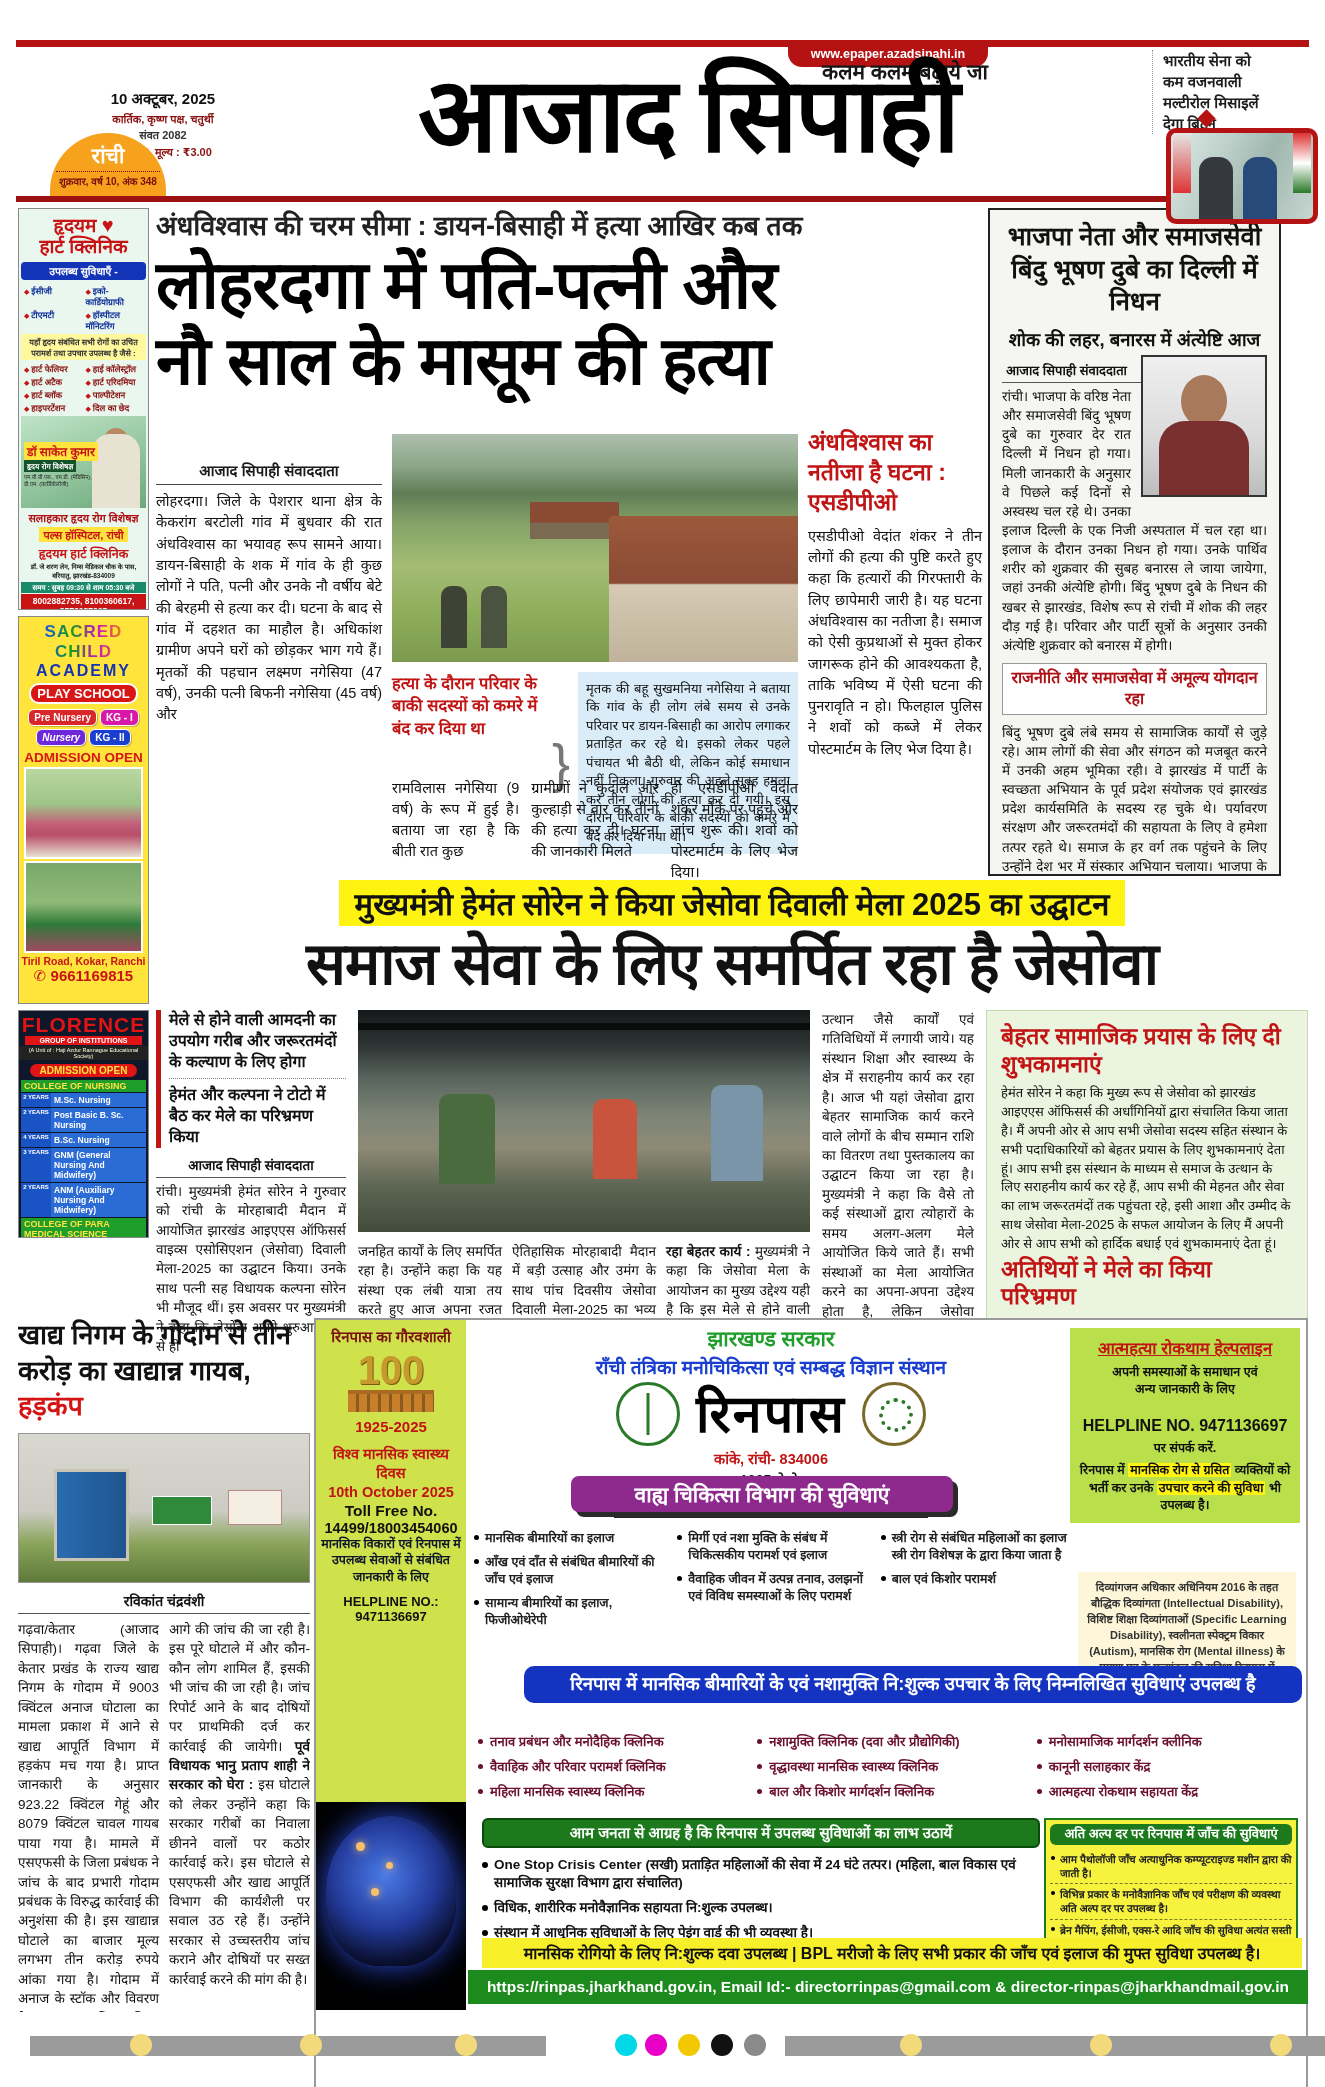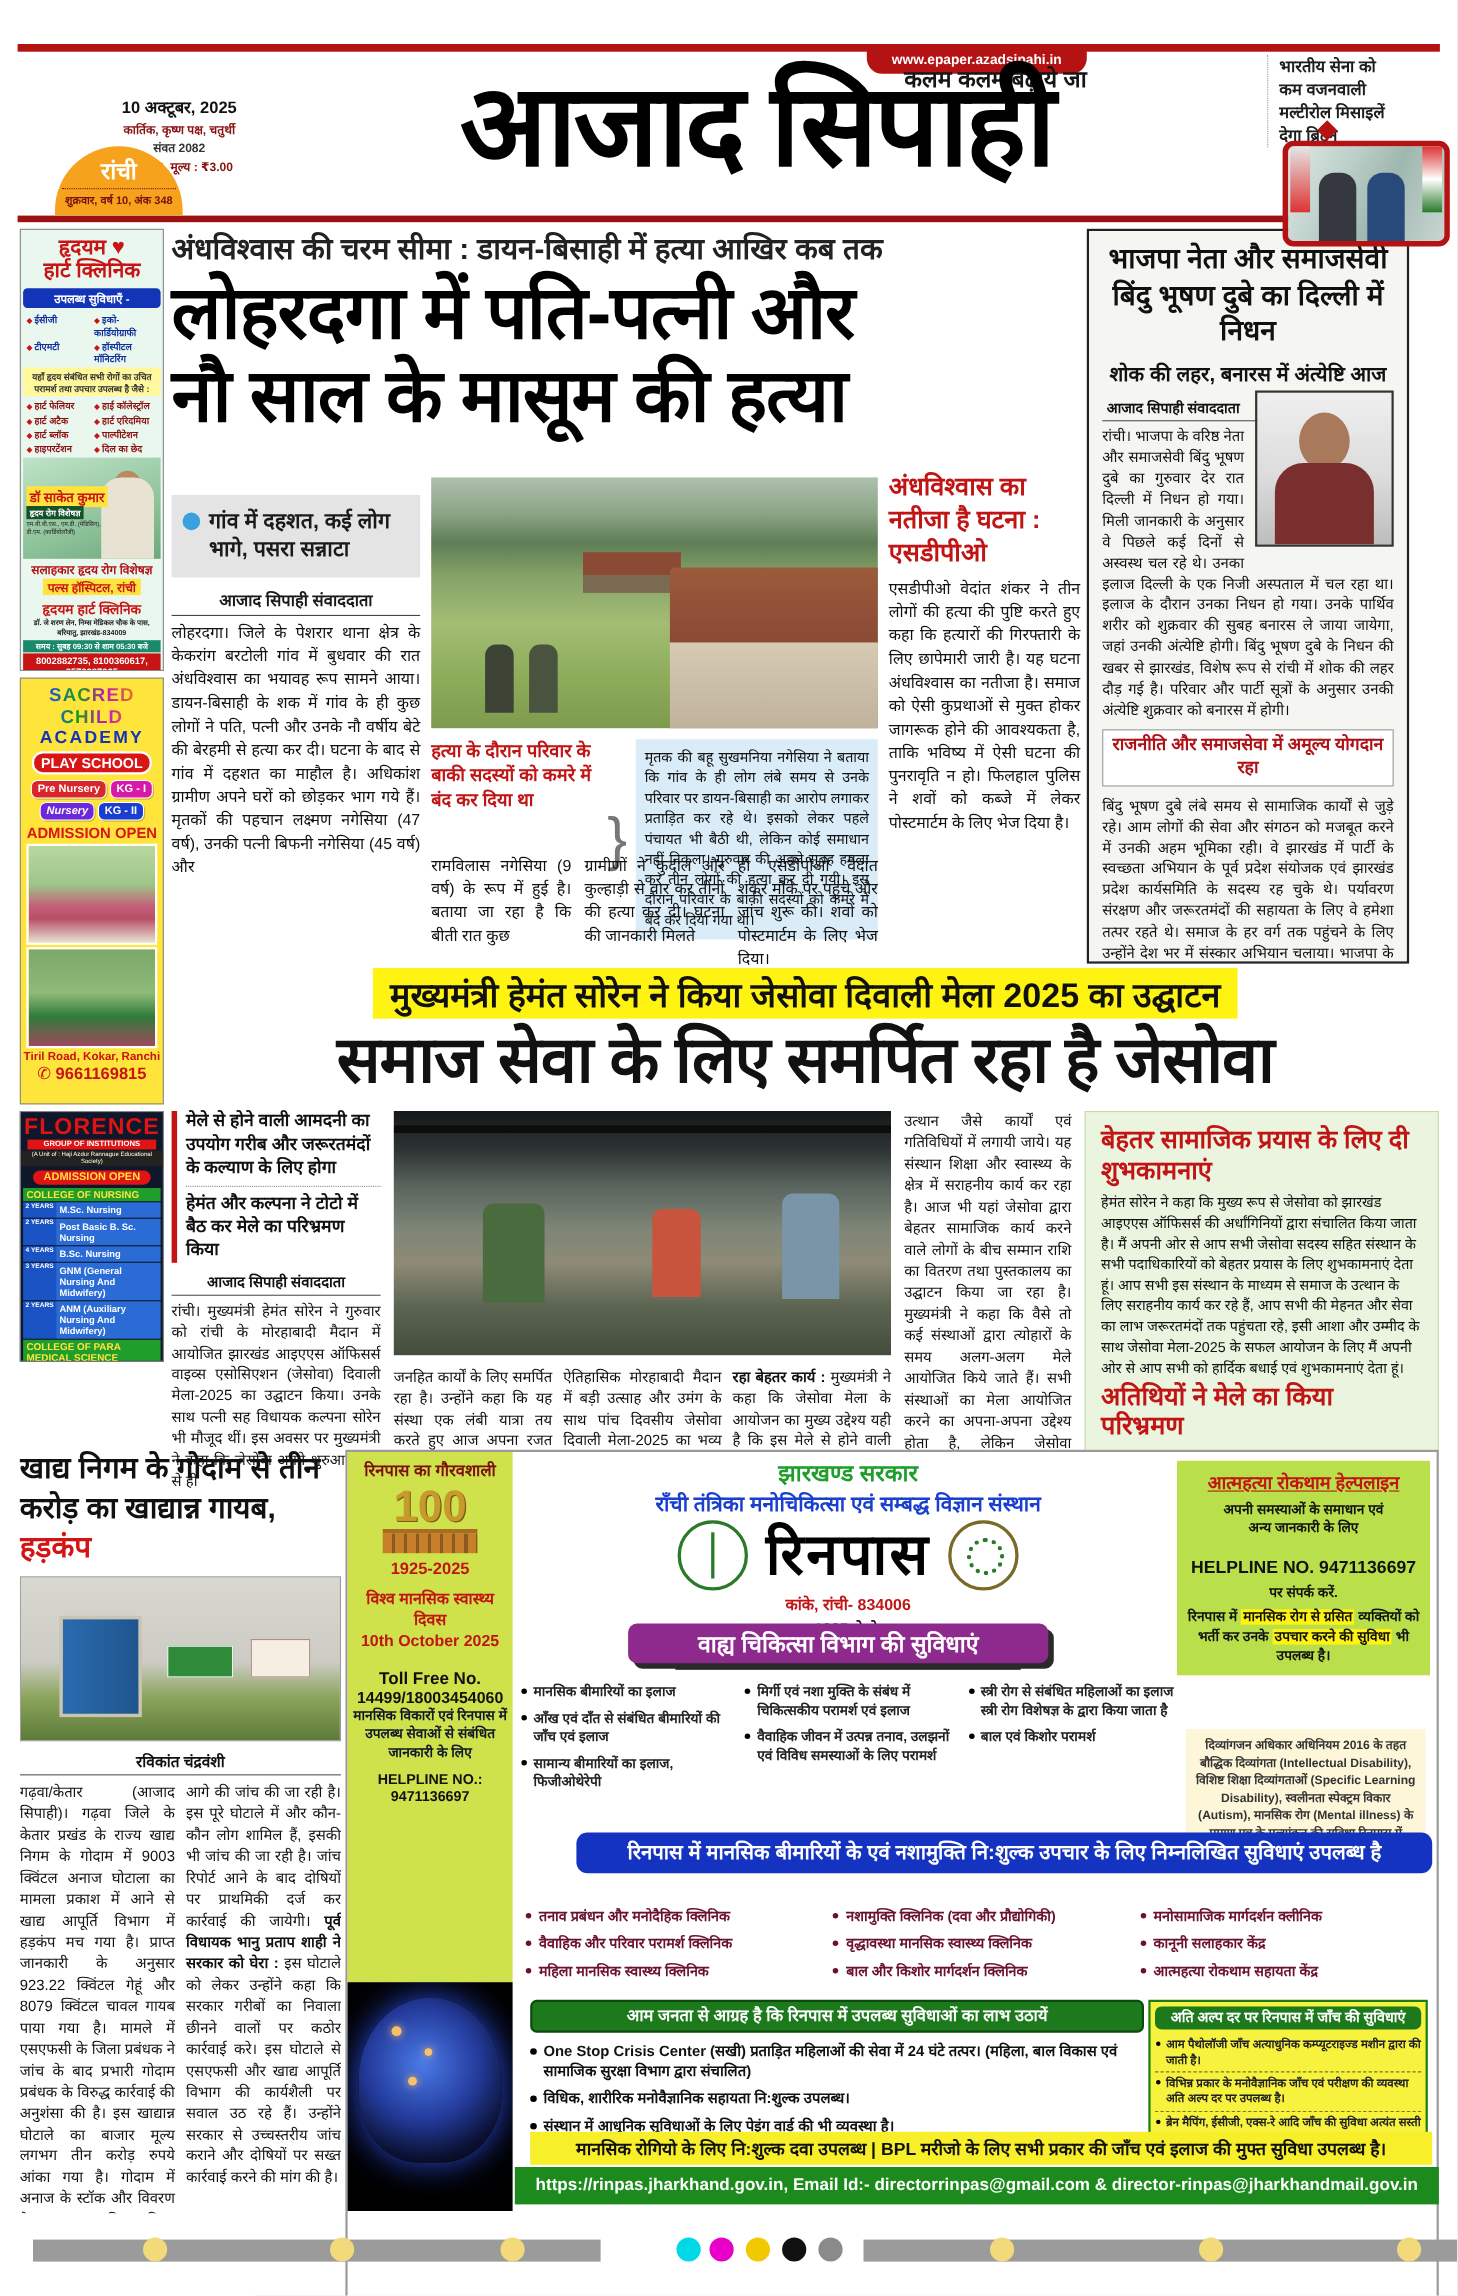--- a/index.html
+++ b/index.html
@@ -161,21 +161,21 @@
   .gd-boldline{font-weight:900;}
   
   .rinpas{position:absolute;left:314px;top:1318px;width:994px;height:872px;border:2px solid #9a9a9a;background:#fff;box-sizing:border-box;}
   .rp-left{position:absolute;left:0;top:0;width:150px;height:482px;background:#cfe24b;text-align:center;box-sizing:border-box;padding:6px 5px;}
   .rp-l1{color:#7a1010;font-size:15px;font-weight:900;}
   .logo100{margin:4px auto 0;width:110px;height:64px;position:relative;}
   .logo100 .num{font-size:40px;font-weight:900;color:#c79a2e;text-shadow:1px 1px 0 #7a5a14;line-height:1;}
   .logo100 .bld{margin:0 auto;width:86px;height:18px;background:repeating-linear-gradient(90deg,#c77f2a 0 8px,#8a5a1e 8px 11px);border-top:4px solid #a96a22;}
   .rp-years{color:#c11414;font-size:15px;font-weight:900;margin-top:4px;}
   .rp-wmhd{margin-top:10px;color:#c11414;font-size:14.5px;font-weight:900;line-height:1.3;}
-  .rp-tf{margin-top:16px;color:#111;font-size:15.5px;font-weight:900;}
+  .rp-tf{color:#111;font-size:15.5px;font-weight:900;}
   .rp-tfno{font-size:14.5px;font-weight:900;}
   .rp-info{color:#0f172a;font-size:12.5px;font-weight:900;line-height:1.35;}
   .rp-help{margin-top:8px;font-size:13px;font-weight:900;color:#111;}
   .rp-brain{position:absolute;left:0;top:482px;width:150px;height:208px;background:#000;overflow:hidden;}
   .rp-brain .glow{position:absolute;left:10px;top:14px;width:130px;height:150px;border-radius:50% 50% 42% 42%;
       background:radial-gradient(circle at 45% 40%,#4a7ae8 0%,#233a9a 45%,#0a1030 75%,#000 100%);box-shadow:0 0 30px #2a4ad8;}
   .rp-brain .sp1,.rp-brain .sp2,.rp-brain .sp3{position:absolute;border-radius:50%;background:#f8c06a;box-shadow:0 0 8px #f8c06a;}
   .rp-brain .sp1{left:40px;top:40px;width:9px;height:9px;}
   .rp-brain .sp2{left:70px;top:60px;width:7px;height:7px;}
   .rp-brain .sp3{left:55px;top:86px;width:8px;height:8px;}
@@ -384,24 +384,20 @@
     
   </div>
 
   <section class="lead">
     <div class="lead-kicker">अंधविश्वास की चरम सीमा : डायन-बिसाही में हत्या आखिर कब तक</div>
     <div class="lead-headline">
       <span>लोहरदगा में पति-पत्नी और</span><br>
       <span>नौ साल के मासूम की हत्या</span>
     </div>
     <div class="lead-colA">
-      <div class="points-box">
-        <span class="dot"></span>
-        <span>गांव में दहशत, कई लोग भागे, पसरा सन्नाटा</span>
-      </div>
       <div class="byline">आजाद सिपाही संवाददाता</div>
       <div class="bodytext just">लोहरदगा। जिले के पेशरार थाना क्षेत्र के केकरांग बरटोली गांव में बुधवार की रात अंधविश्वास का भयावह रूप सामने आया। डायन-बिसाही के शक में गांव के ही कुछ लोगों ने पति, पत्नी और उनके नौ वर्षीय बेटे की बेरहमी से हत्या कर दी। घटना के बाद से गांव में दहशत का माहौल है। अधिकांश ग्रामीण अपने घरों को छोड़कर भाग गये हैं। मृतकों की पहचान लक्ष्मण नगेसिया (47 वर्ष), उनकी पत्नी बिफनी नगेसिया (45 वर्ष) और</div>
     </div>
     <div class="lead-photo">
       <div class="hut"></div>
       <div class="house"></div>
       <div class="fig g1"></div>
       <div class="fig g2"></div>
     </div>
     <div class="sdpo">

